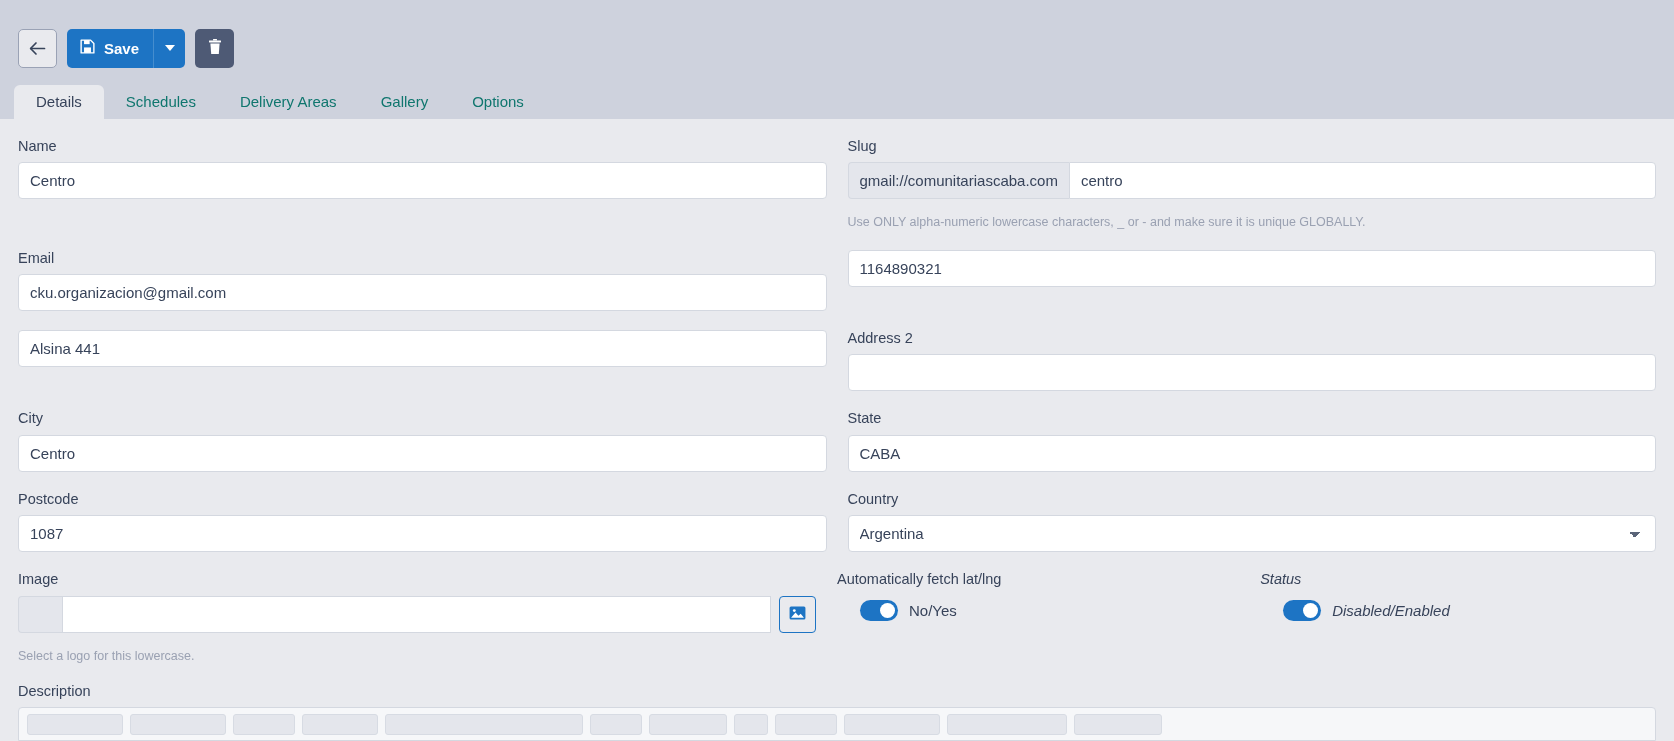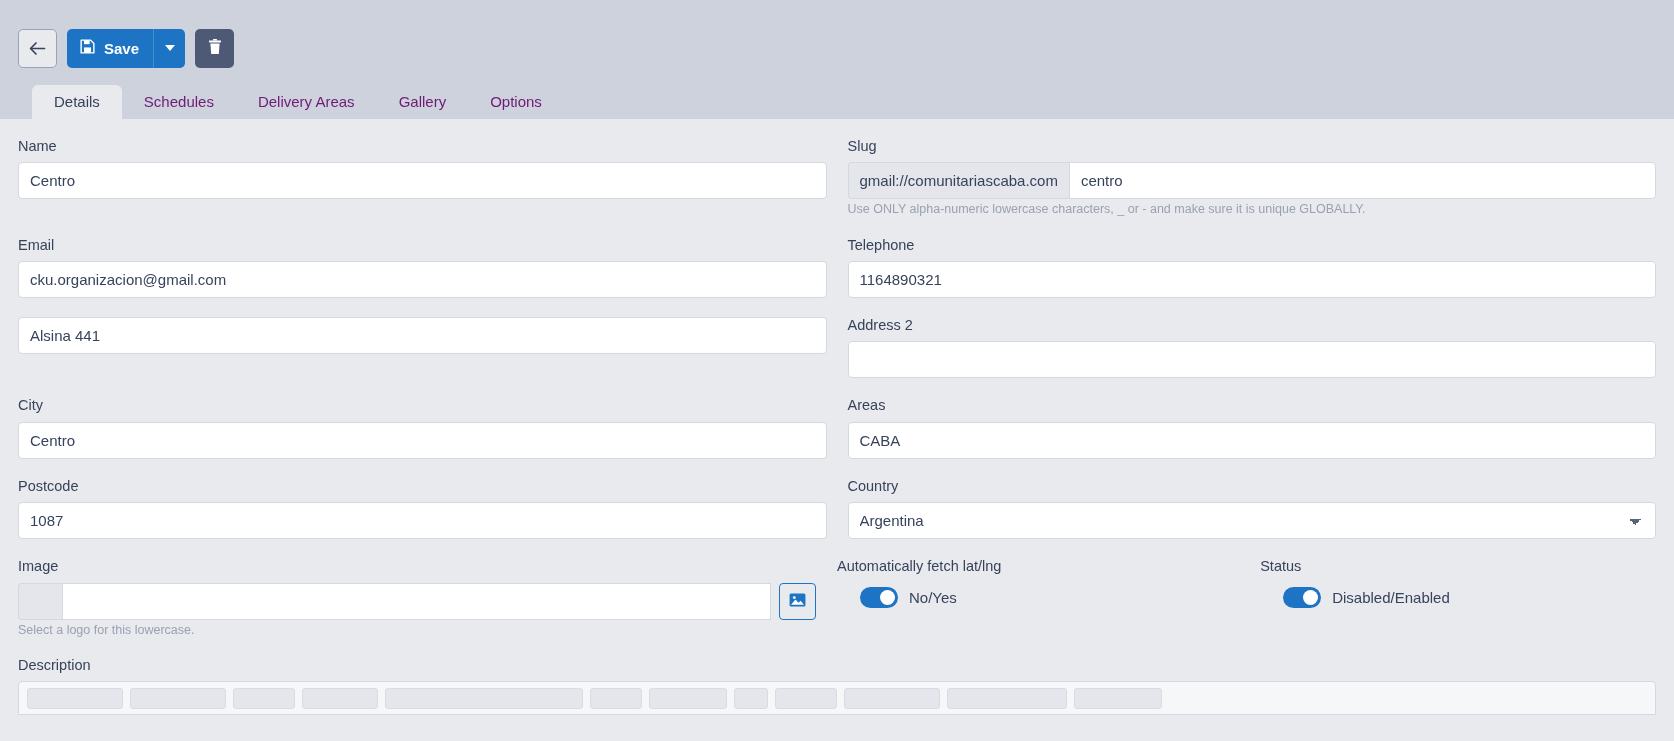--- a/index.html
+++ b/index.html
@@ -83,28 +83,28 @@
     border-radius: 5px;
     display: flex; align-items: center; justify-content: center;
     cursor: pointer;
     padding: 0;
   }
 
   
   .tabs-band {
     background: #ced2dd;
     height: 36px;
-    padding-left: 32px;
+    padding-left: 14px;
     display: flex;
     align-items: flex-end;
   }
   .tab {
     padding: 9px 22px 10px 22px;
     font-size: 15px;
-    color: #701a75;
+    color: #0f766e;
     cursor: pointer;
     border-radius: 6px 6px 0 0;
     line-height: 1;
     white-space: nowrap;
   }
   .tab.active {
     background: #e9eaee;
     color: #37435a;
   }
 
@@ -172,21 +172,21 @@
     white-space: nowrap;
   }
   .input-group .input {
     border-radius: 0 4px 4px 0;
     flex: 1;
     min-width: 0;
   }
   .help-text {
     font-size: 12.5px;
     color: #9aa1b2;
-    margin-top: 2px;
+    margin-top: 15px;
     line-height: 1.3;
   }
 
   
   .image-group { display: flex; align-items: stretch; }
   .image-swatch {
     width: 44px;
     height: 37px;
     background: #e4e6ec;
     border: 1px solid #d4d8e0;
@@ -235,21 +235,21 @@
     width: 15px;
     height: 15px;
     background: #ffffff;
     border-radius: 50%;
   }
   .toggle-label { font-size: 15px; color: #37435a; }
 
   .bottom-cols { display: flex; gap: 21px; }
   .bottom-col-a { width: 50%; }
   .bottom-col-b { width: 25.2%; }
-  .bottom-col-c { width: 24.8%; }
+  .bottom-col-c { width: 24.8%; font-style: italic; }
 
   
   .editor-label { margin-top: 19px; }
   .editor-toolbar {
     display: flex;
     align-items: center;
     gap: 7px;
     background: #f6f7f9;
     border: 1px solid #d4d8e0;
     border-radius: 4px 4px 0 0;
@@ -339,21 +339,20 @@
 
   <div class="grid-row">
     <div class="col">
       <div class="field">
         <label class="field-label">Email</label>
         <input class="input" type="text" value="cku.organizacion@gmail.com" style="">
       </div>
     </div>
     <div class="col">
       <div class="field">
-        <label class="field-label">Telephone</label>
         <input class="input" type="text" value="1164890321" style="">
       </div>
     </div>
   </div>
 
   <div class="grid-row">
     <div class="col">
       <div class="field">
         <input class="input" type="text" value="Alsina 441" style="">
       </div>
@@ -368,21 +367,21 @@
 
   <div class="grid-row">
     <div class="col">
       <div class="field">
         <label class="field-label">City</label>
         <input class="input" type="text" value="Centro" style="">
       </div>
     </div>
     <div class="col">
       <div class="field">
-        <label class="field-label">Areas</label>
+        <label class="field-label">State</label>
         <input class="input" type="text" value="CABA" style="">
       </div>
     </div>
   </div>
 
   <div class="grid-row">
     <div class="col">
       <div class="field">
         <label class="field-label">Postcode</label>
         <input class="input" type="text" value="1087" style="">

